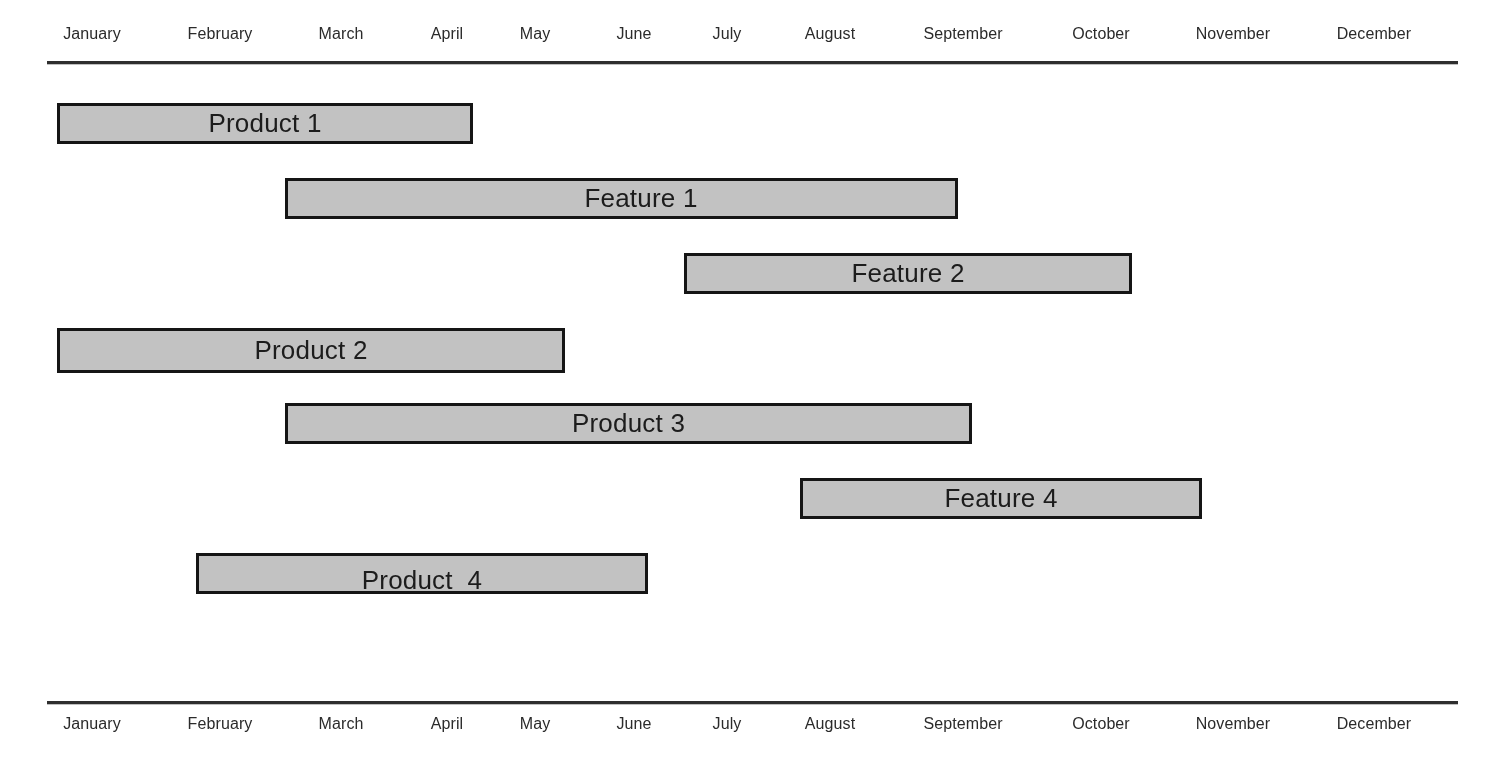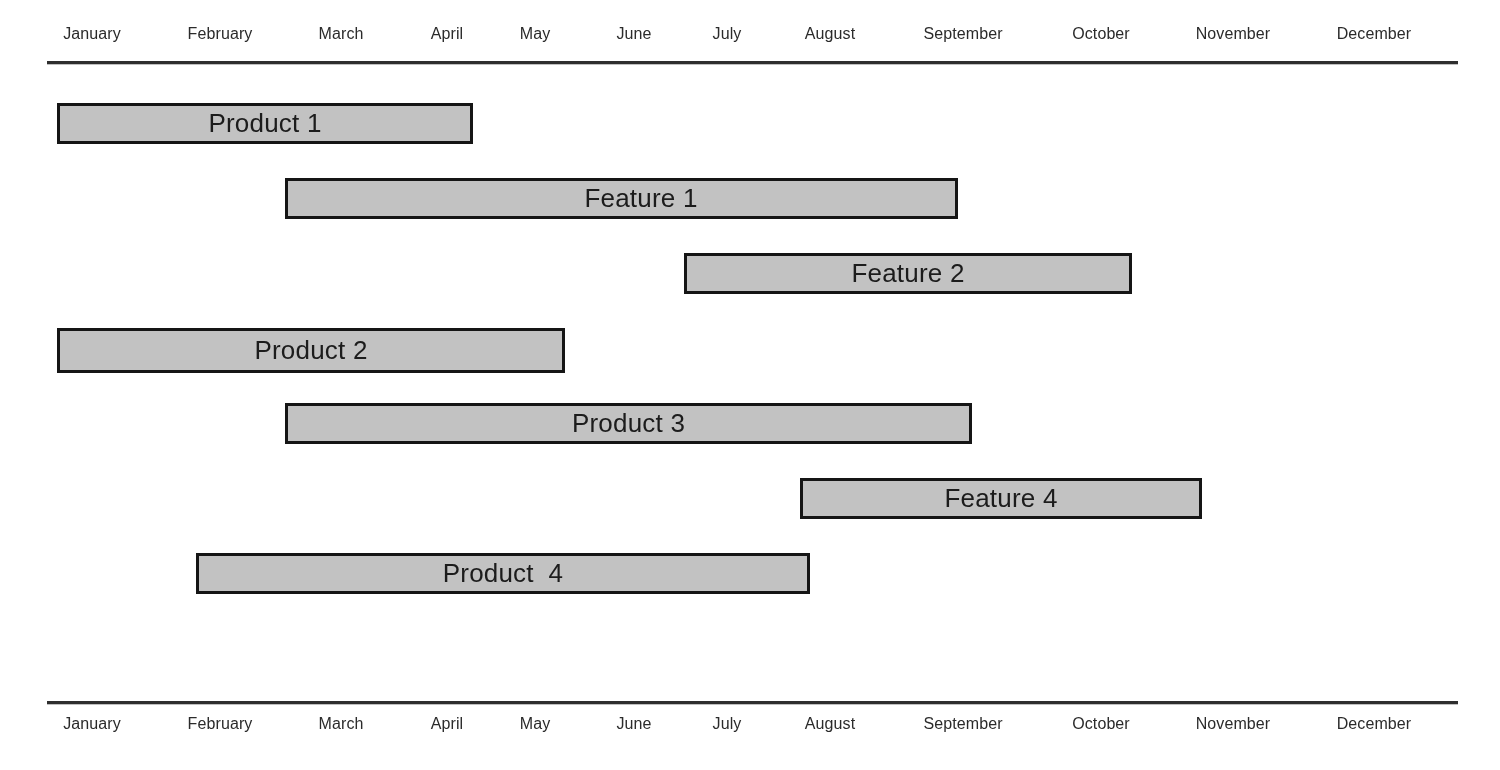--- a/index.html
+++ b/index.html
@@ -116,21 +116,21 @@
       </div>
       <div class="task-bar" style="left: 57px; width: 508px; top: 328px; height: 45px;">
         <span class="task-label">Product 2</span>
       </div>
       <div class="task-bar" style="left: 285px; width: 687px; top: 403px; height: 41px; text-align: center;">
         <span class="task-label">Product 3</span>
       </div>
       <div class="task-bar" style="left: 765px; width: 402px; top: 478px; height: 41px; margin-left: 35px;">
         <span class="task-label">Feature 4</span>
       </div>
-      <div class="task-bar" style="left: 196px; width: 614px; top: 553px; height: 41px;">
+      <div class="task-bar" style="left: 196px; width: 452px; top: 553px; height: 41px; align-items: flex-end;">
         <span class="task-label">Product  4</span>
       </div>
     </div>
 
   <div class="axis-rule bottom"></div>
   <div class="month-scale bottom">
       <div class="month-label" style="left: 92px;">January</div>
       <div class="month-label" style="left: 220px;">February</div>
       <div class="month-label" style="left: 341px;">March</div>
       <div class="month-label" style="left: 447px;">April</div>

